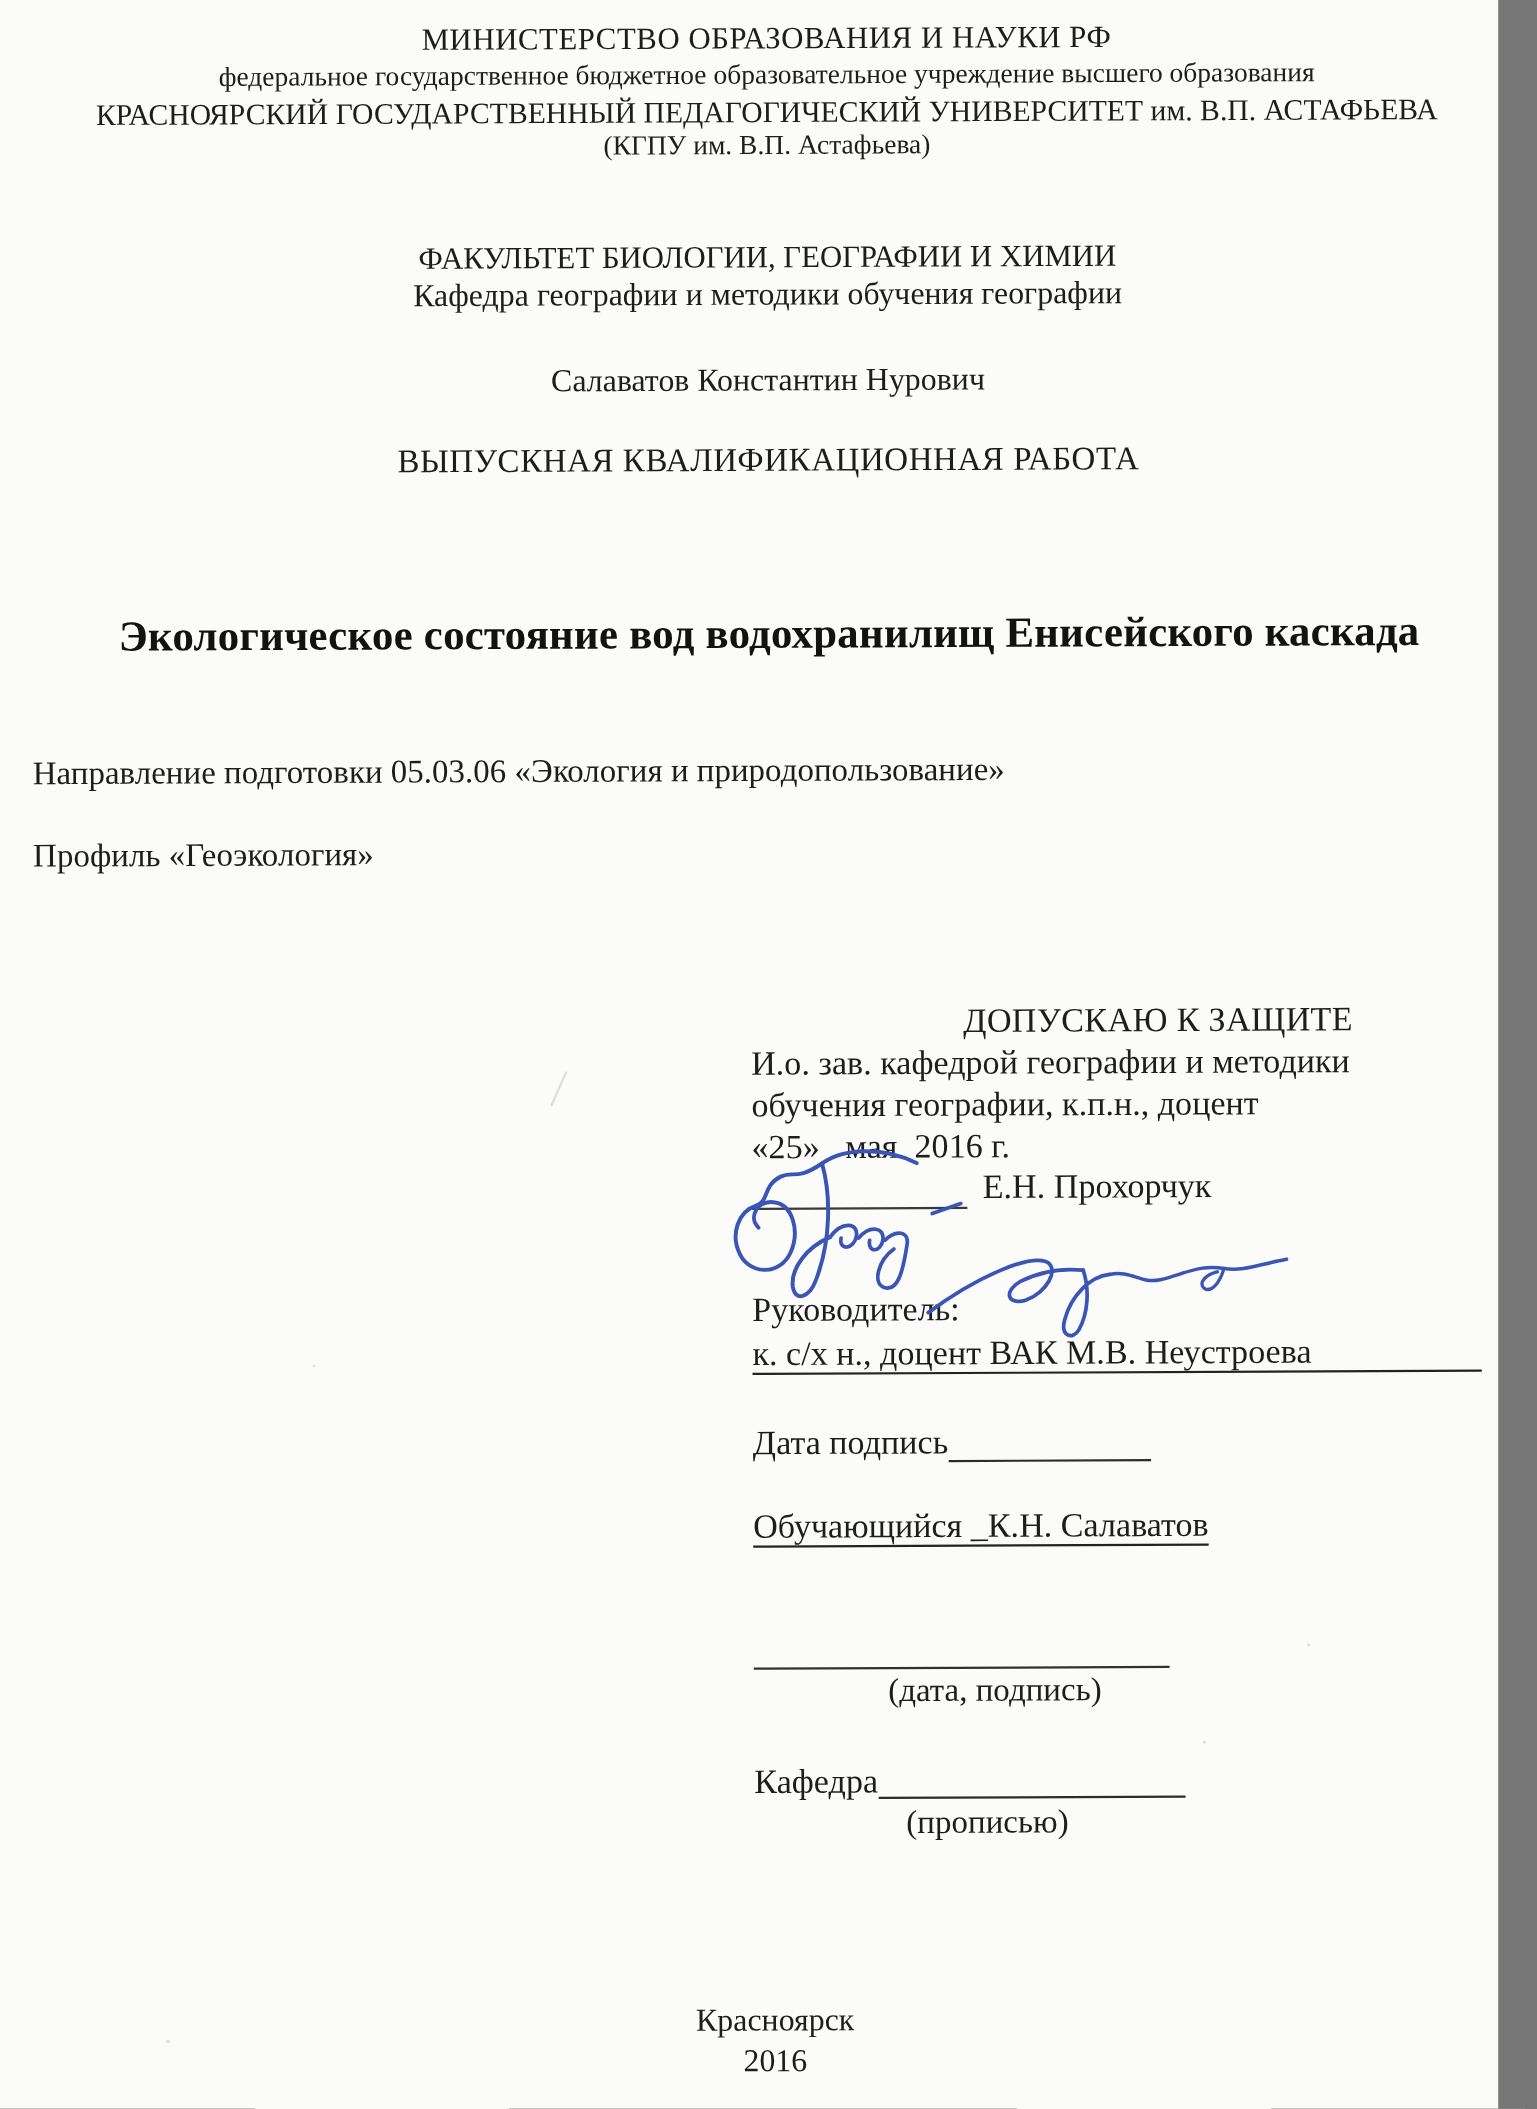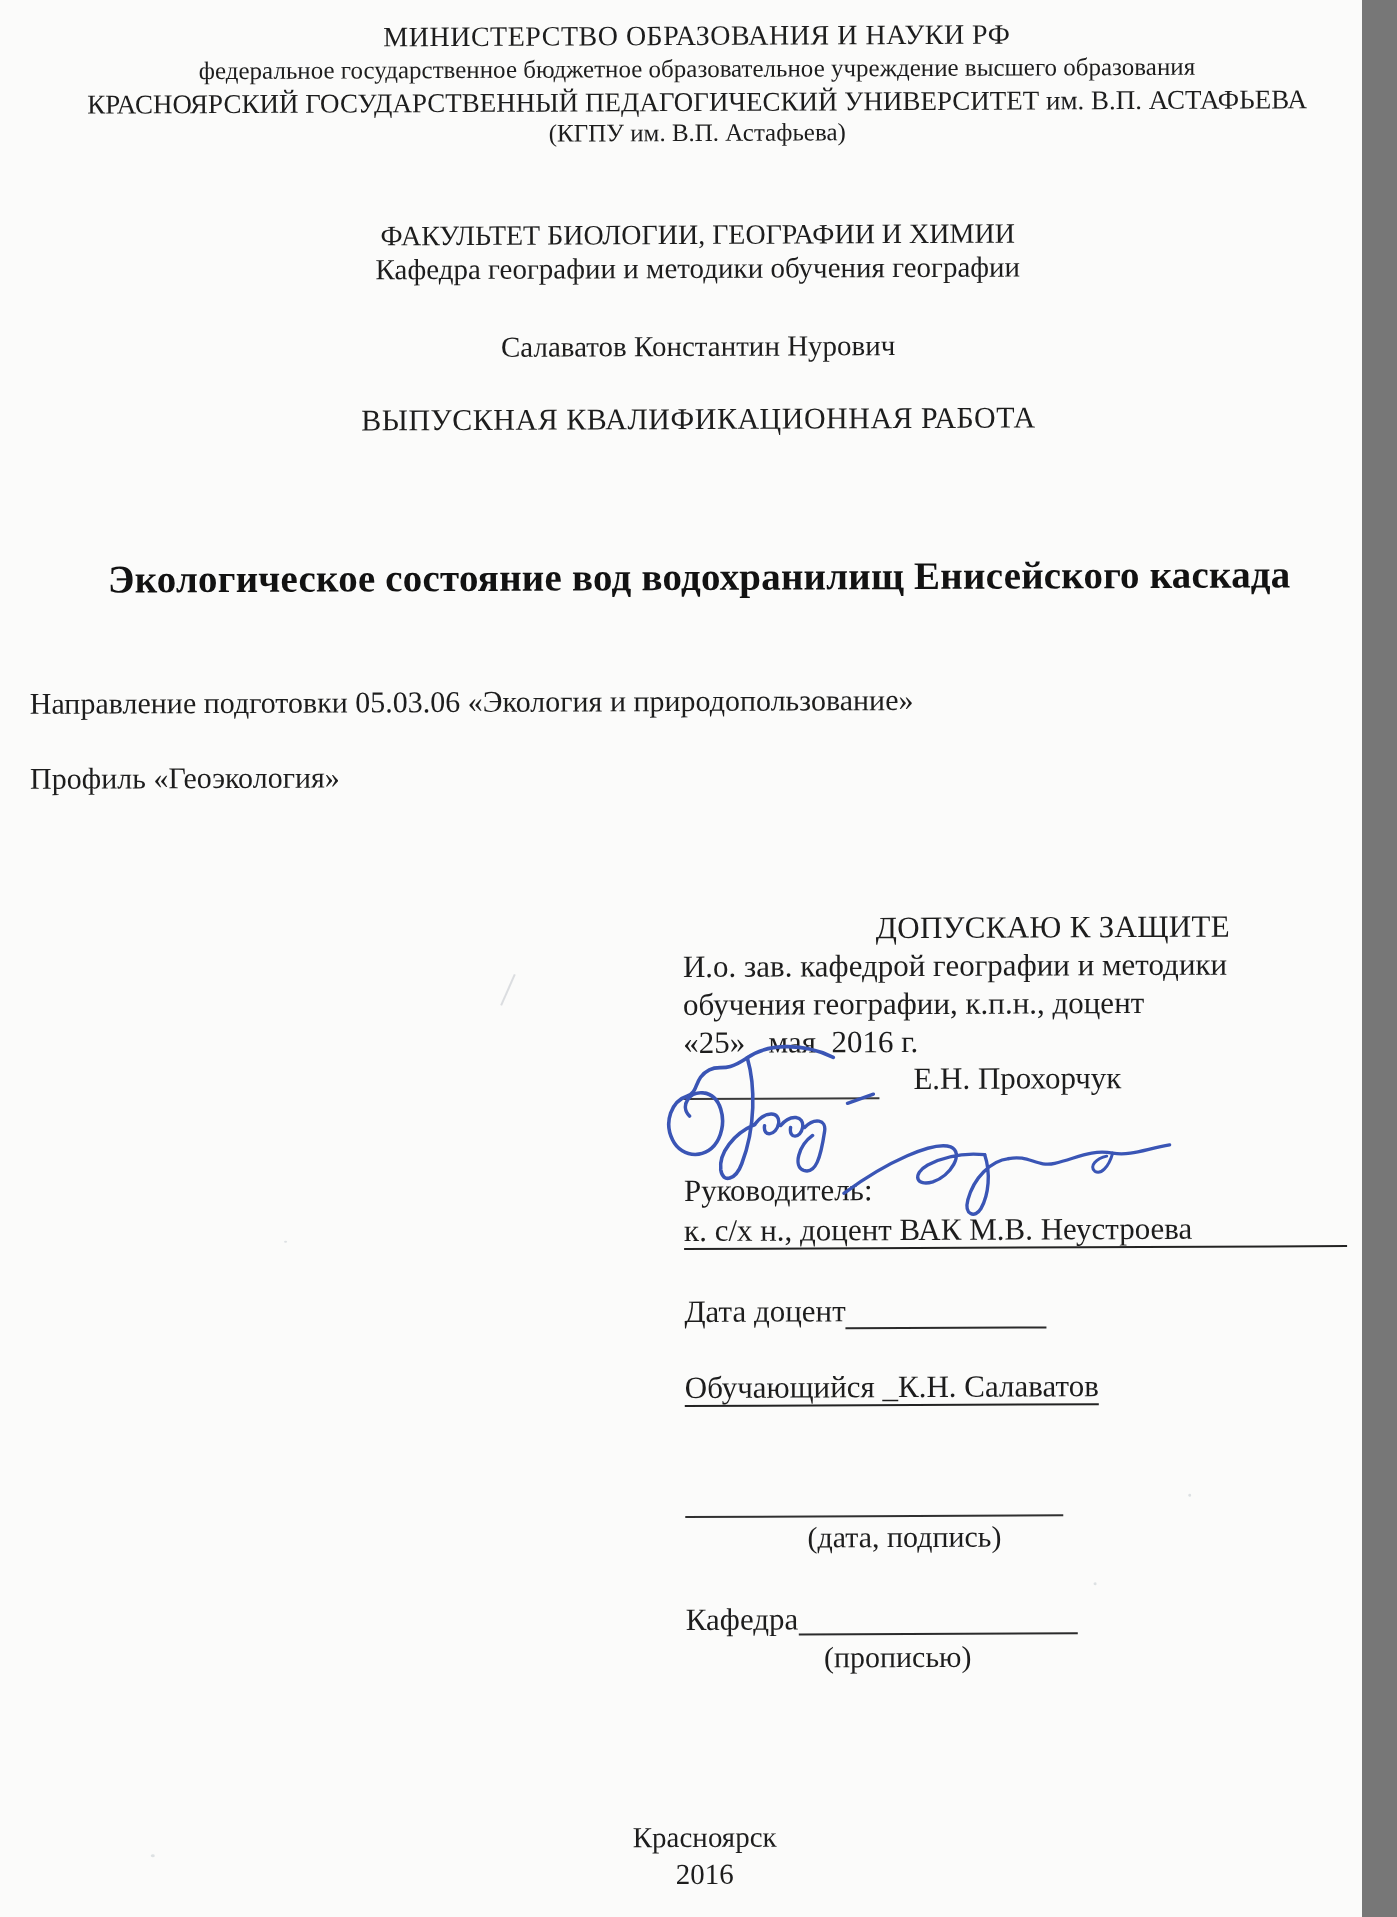--- a/index.html
+++ b/index.html
@@ -22,21 +22,21 @@
   .title      { top:554px; font-size:39px; font-weight:bold; color:#121212; letter-spacing:0.2px; }
   .leftline { position:absolute; left:30px; font-size:30px; white-space:nowrap; }
   .direction { top:684px; }
   .profile   { top:759px; }
 
   .approval { position:absolute; left:682px; top:910px; width:663px; font-size:31px; }
   .approval .row { height:38px; line-height:38px; white-space:nowrap; }
   .admit { margin-left:193px; letter-spacing:0.3px; }
   .sig-row { display:flex; align-items:flex-end; height:38px; white-space:nowrap; }
   .sig-underline { width:196px; height:32px; border-bottom:2px solid #3a3a3a; margin-right:14px; }
-  .head-name { line-height:40px;margin-left:20px; }
+  .head-name { line-height:40px; }
   .supervisor-row { margin-top:70px; height:42px; line-height:42px; white-space:nowrap; }
   .supervisor-line { height:36px; line-height:38px; border-bottom:2px solid #232323; white-space:nowrap; }
   .defense-row { margin-top:44px; display:flex; width:362px; height:36px; line-height:36px; white-space:nowrap; }
   .fill-line { flex:1; border-bottom:2px solid #2b2b2b; }
   .student-row { margin-top:40px; height:36px; line-height:36px; white-space:nowrap; }
   .student-row span { text-decoration:underline; text-decoration-thickness:2px; text-underline-offset:7px; text-decoration-color:#232323; }
   .blank-line { margin-top:80px; width:378px; height:30px; border-bottom:2px solid #303030; }
   .cap1 { height:34px; line-height:40px; font-size:30px; margin-left:122px; }
   .grade-row { margin-top:52px; display:flex; width:392px; height:32px; line-height:32px; }
   .cap2 { height:34px; line-height:44px; font-size:30px; margin-left:138px; }
@@ -76,21 +76,21 @@
       <div class="row">И.о. зав. кафедрой географии и методики</div>
       <div class="row">обучения географии, к.п.н., доцент</div>
       <div class="row">«25»&nbsp;&nbsp; мая&nbsp; 2016 г.</div>
       <div class="sig-row">
         <div class="sig-underline"></div>
         <div class="head-name">Е.Н. Прохорчук</div>
       </div>
       <div class="supervisor-row">Руководитель:</div>
       <div class="supervisor-line">к. с/х н., доцент ВАК М.В. Неустроева</div>
       <div class="defense-row">
-        <span>Дата доцент</span>
+        <span>Дата подпись</span>
         <span class="fill-line"></span>
       </div>
       <div class="student-row">
         <span>Обучающийся&nbsp;_К.Н. Салаватов</span>
       </div>
       <div class="blank-line"></div>
       <div class="cap1">(дата, подпись)</div>
       <div class="grade-row">
         <span>Кафедра</span>
         <span class="fill-line"></span>

